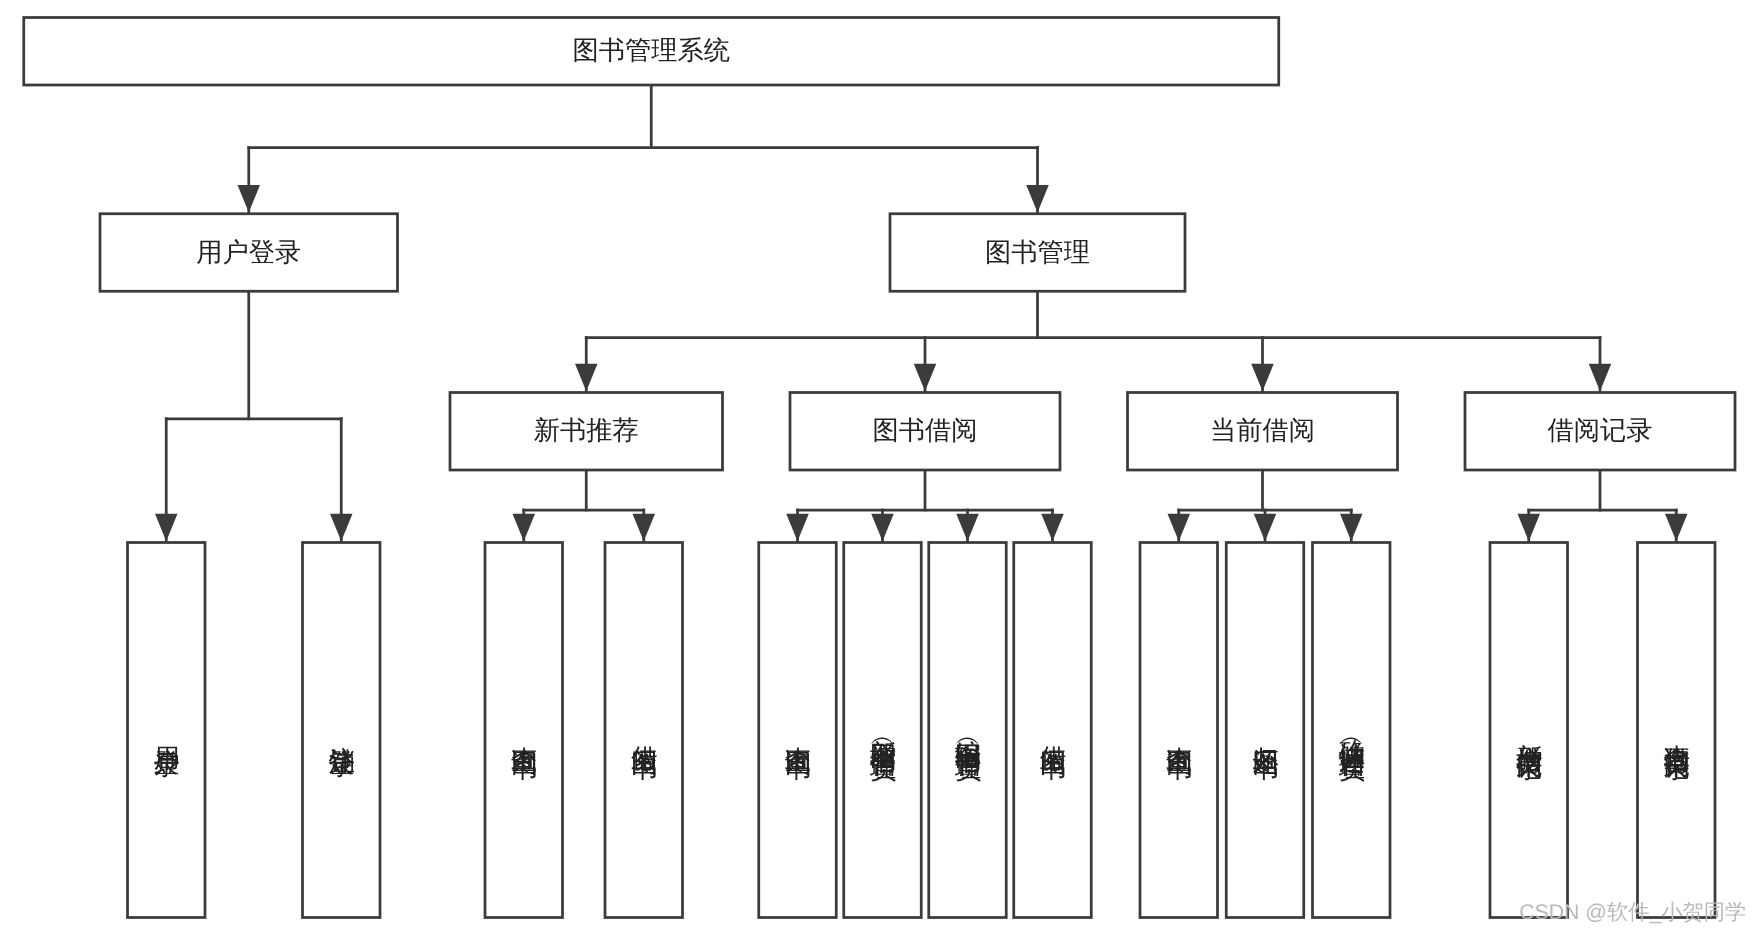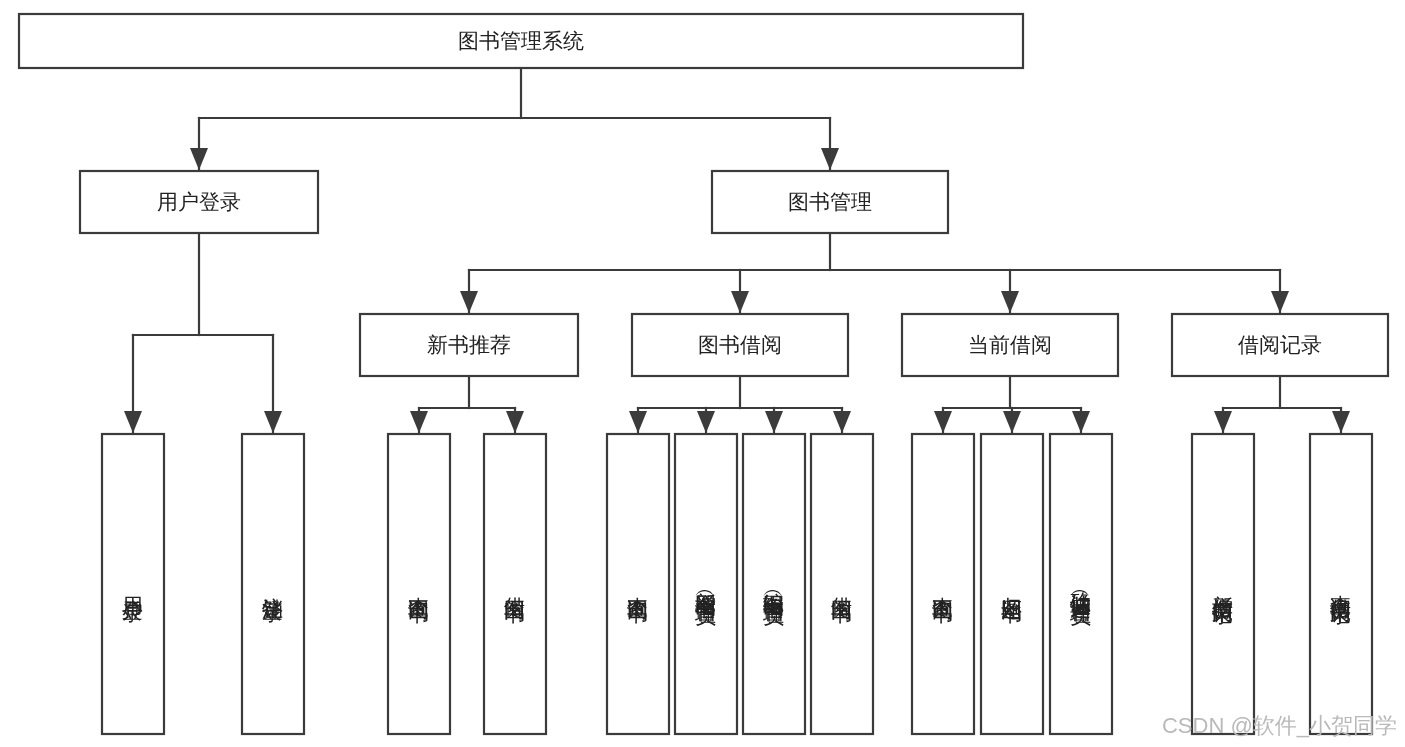--- a/index.html
+++ b/index.html
@@ -62,21 +62,21 @@
     align-items: center;
     justify-content: center;
     white-space: nowrap;
     pointer-events: none;
   }
   .watermark {
     position: absolute;
     right: 8px;
     bottom: 6px;
     font-family: "Liberation Sans", "DejaVu Sans", sans-serif;
-    font-size: 22px;
+    font-size: 17px;
     color: #b9b9b9;
     white-space: nowrap;
     text-align: center;
   }
 </style>
 </head>
 <body>
 
 <div id="diagram-root">
 

